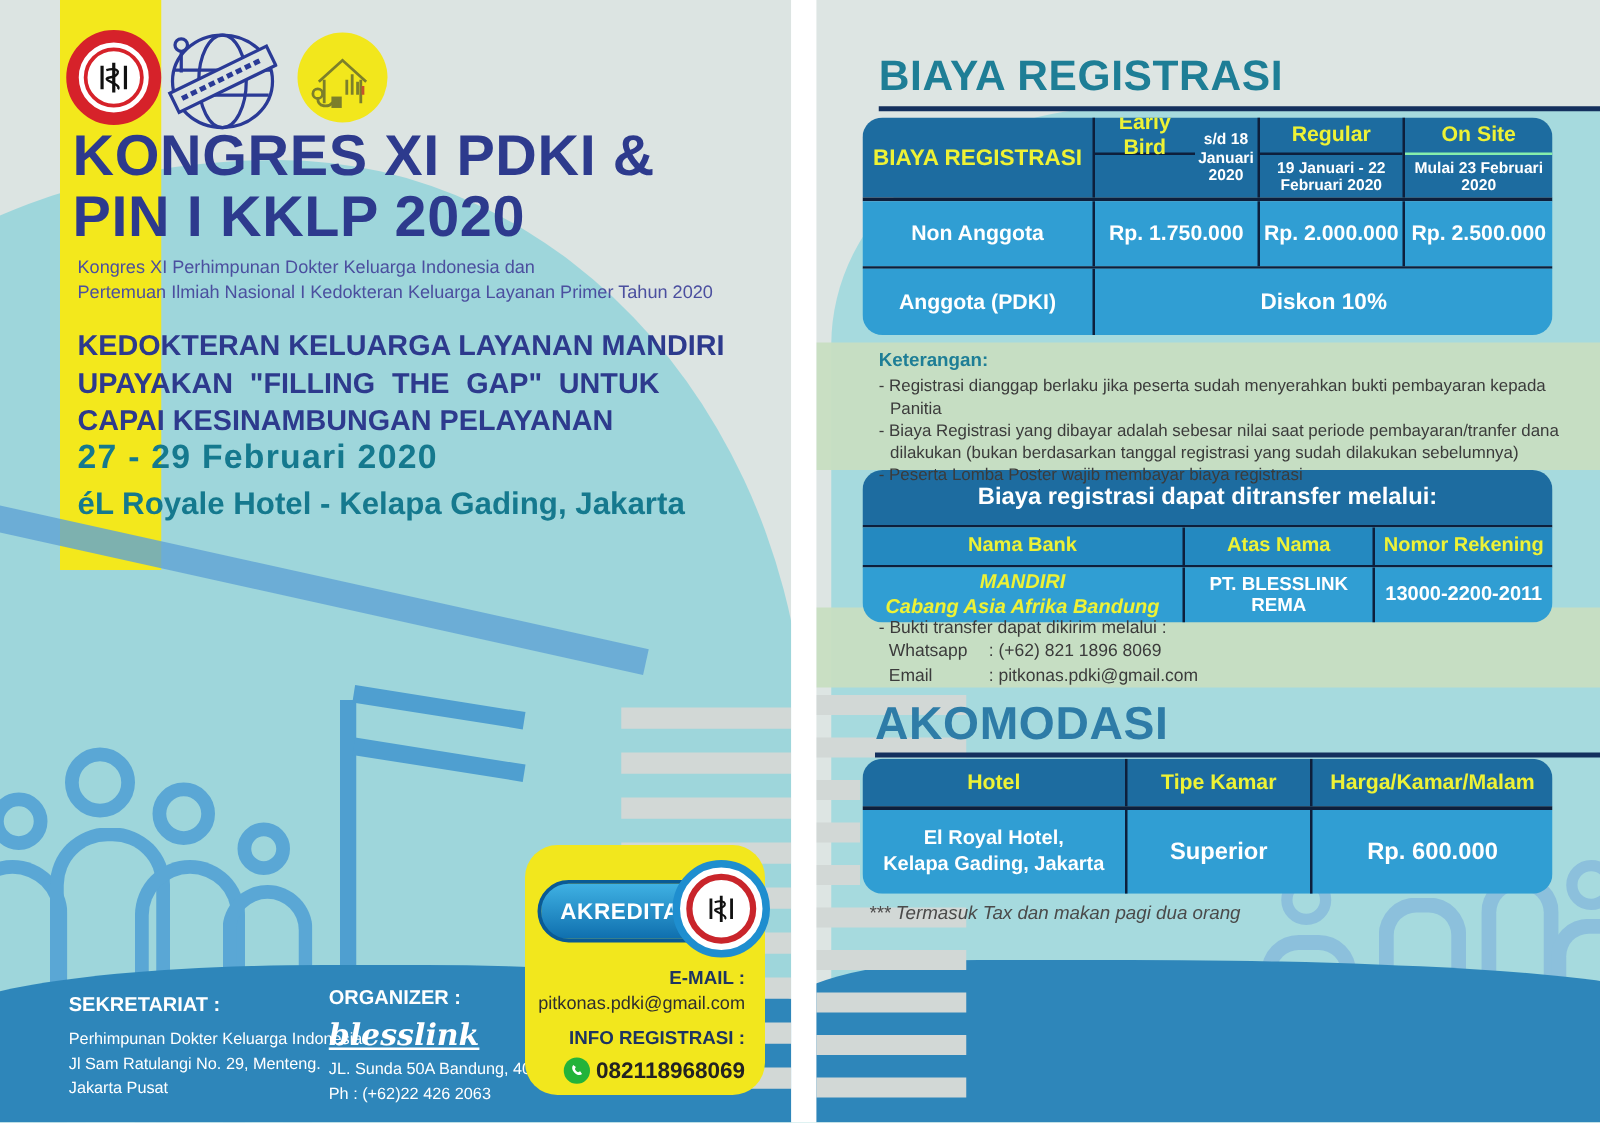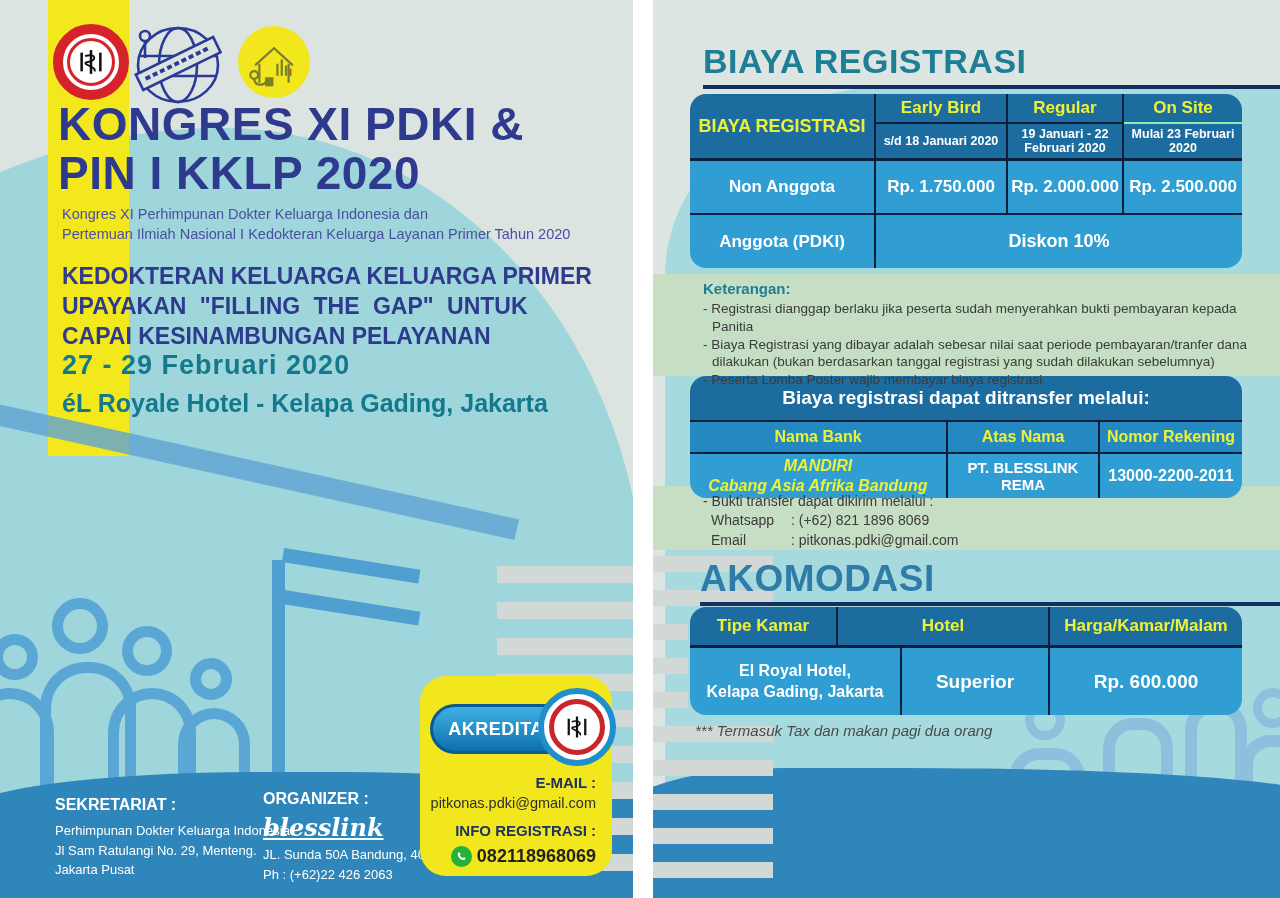--- a/index.html
+++ b/index.html
@@ -186,21 +186,21 @@
 
     <div class="title">
       <div>KONGRES XI PDKI &amp;</div>
       <div>PIN I KKLP 2020</div>
     </div>
     <div class="subtitle">
       <div>Kongres XI Perhimpunan Dokter Keluarga Indonesia dan</div>
       <div>Pertemuan Ilmiah Nasional I Kedokteran Keluarga Layanan Primer Tahun 2020</div>
     </div>
     <div class="theme">
-      <div>KEDOKTERAN KELUARGA KELUARGA PRIMER</div>
+      <div>KEDOKTERAN KELUARGA LAYANAN MANDIRI</div>
       <div class="sp2">UPAYAKAN "FILLING THE GAP" UNTUK</div>
       <div>CAPAI KESINAMBUNGAN PELAYANAN</div>
     </div>
     <div class="datevenue">
       <div class="d">27 - 29  Februari 2020</div>
       <div class="v">éL Royale Hotel - Kelapa Gading, Jakarta</div>
     </div>
 
     <div class="contact" style="left:34px;top:796px">
       <div class="lbl">SEKRETARIAT :</div>
@@ -268,21 +268,21 @@
     <div class="stripe-r" style="top:794px;width:120px"></div>
     <div class="stripe-r" style="top:828px;width:120px"></div>
     <div class="stripe-r" style="top:862px;width:120px"></div>
 
     <div class="sec-heading" style="left:50px;top:42px;font-size:34px;color:#1e7e96">BIAYA REGISTRASI</div>
     <div class="underline" style="left:50px;top:85px;width:577px"></div>
 
     <div class="tbl" style="top:94px">
       <div class="flexrow hdr-bg" style="height:64px">
         <div class="cell ylw brd" style="width:186px;font-size:18px">BIAYA REGISTRASI</div>
-        <div style="width:132px;display:flex;flex-direction:column" class="brd">
+        <div style="width:132px;display:flex;flex-direction:row" class="brd">
           <div class="cell ylw" style="height:30px;font-size:17px;border-bottom:2px solid #0d1f3c">Early Bird</div>
           <div class="cell" style="flex:1;font-size:12.5px;line-height:1.15;padding:0 3px">s/d 18 Januari 2020</div>
         </div>
         <div style="width:116px;display:flex;flex-direction:column" class="brd">
           <div class="cell ylw" style="height:30px;font-size:17px;border-bottom:2px solid #0d1f3c">Regular</div>
           <div class="cell" style="flex:1;font-size:12.5px;line-height:1.15;padding:0 6px">19 Januari - 22 Februari 2020</div>
         </div>
         <div style="width:118px;display:flex;flex-direction:column">
           <div class="cell ylw" style="height:30px;font-size:17px;border-bottom:2px solid #86efac">On Site</div>
           <div class="cell" style="flex:1;font-size:12.5px;line-height:1.15;padding:0 2px">Mulai 23 Februari 2020</div>
@@ -338,22 +338,22 @@
           <span class="lb">Email</span>
         <span>: pitkonas.pdki@gmail.com</span>
         </div>
     </div>
 
     <div class="sec-heading" style="left:47px;top:558px;font-size:37px;color:#2e7ca7">AKOMODASI</div>
     <div class="underline" style="left:47px;top:602px;width:580px"></div>
 
     <div class="tbl" style="top:607px">
       <div class="flexrow hdr-bg" style="height:38px">
+        <div class="cell ylw brd" style="width:212px;font-size:17px">Hotel</div>
         <div class="cell ylw brd" style="width:148px;font-size:17px">Tipe Kamar</div>
-        <div class="cell ylw brd" style="width:212px;font-size:17px">Hotel</div>
         <div class="cell ylw" style="flex:1;font-size:17px">Harga/Kamar/Malam</div>
       </div>
       <div class="hline"></div>
       <div class="flexrow body-bg" style="height:67px">
         <div class="cell brd" style="width:212px;font-size:16px;flex-direction:column;line-height:1.3">
           <div>El Royal Hotel,</div>
           <div>Kelapa Gading, Jakarta</div>
         </div>
         <div class="cell brd" style="width:148px;font-size:19px">Superior</div>
         <div class="cell" style="flex:1;font-size:19px">Rp. 600.000</div>

